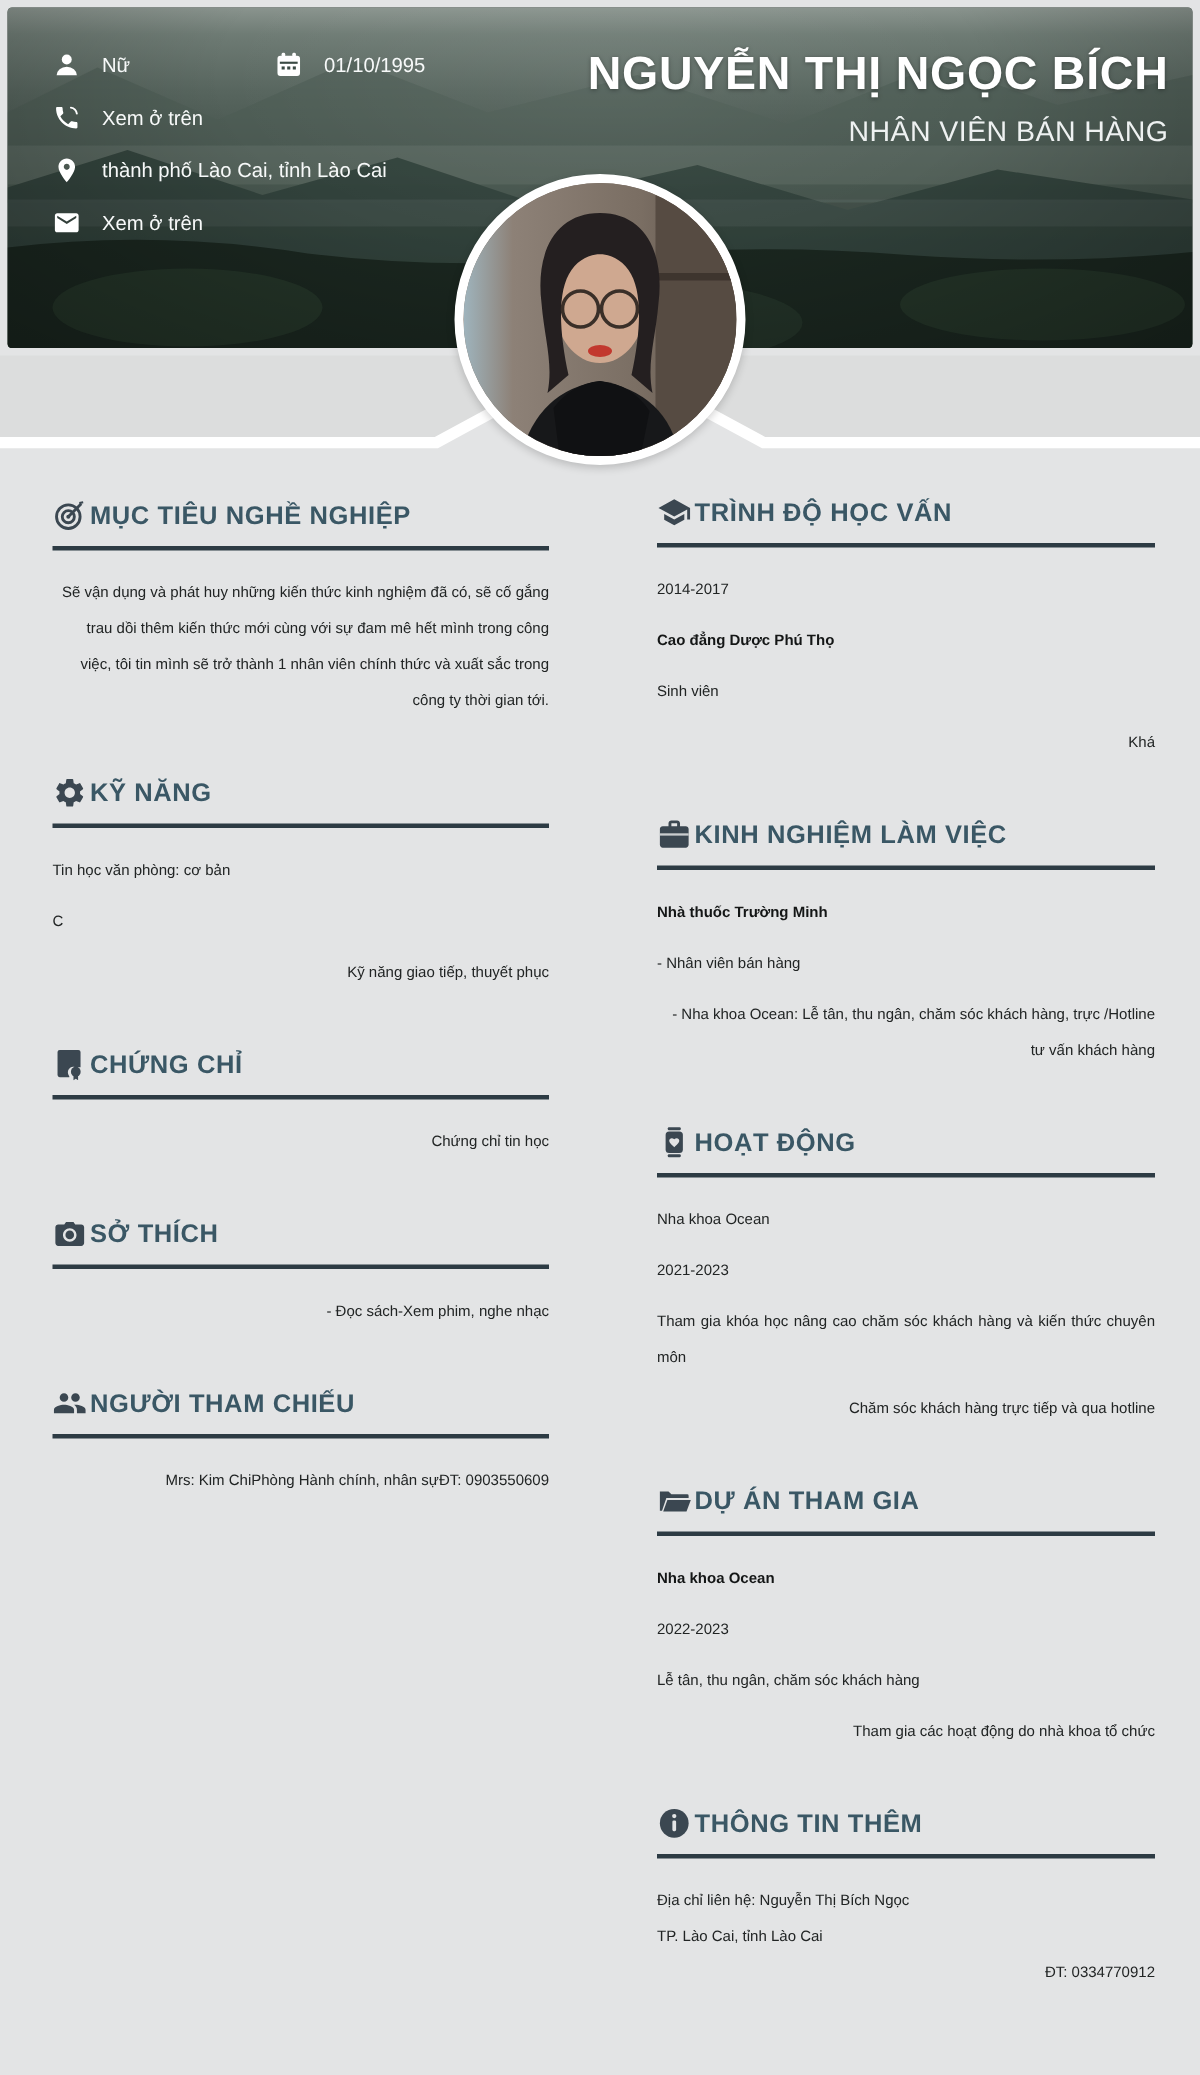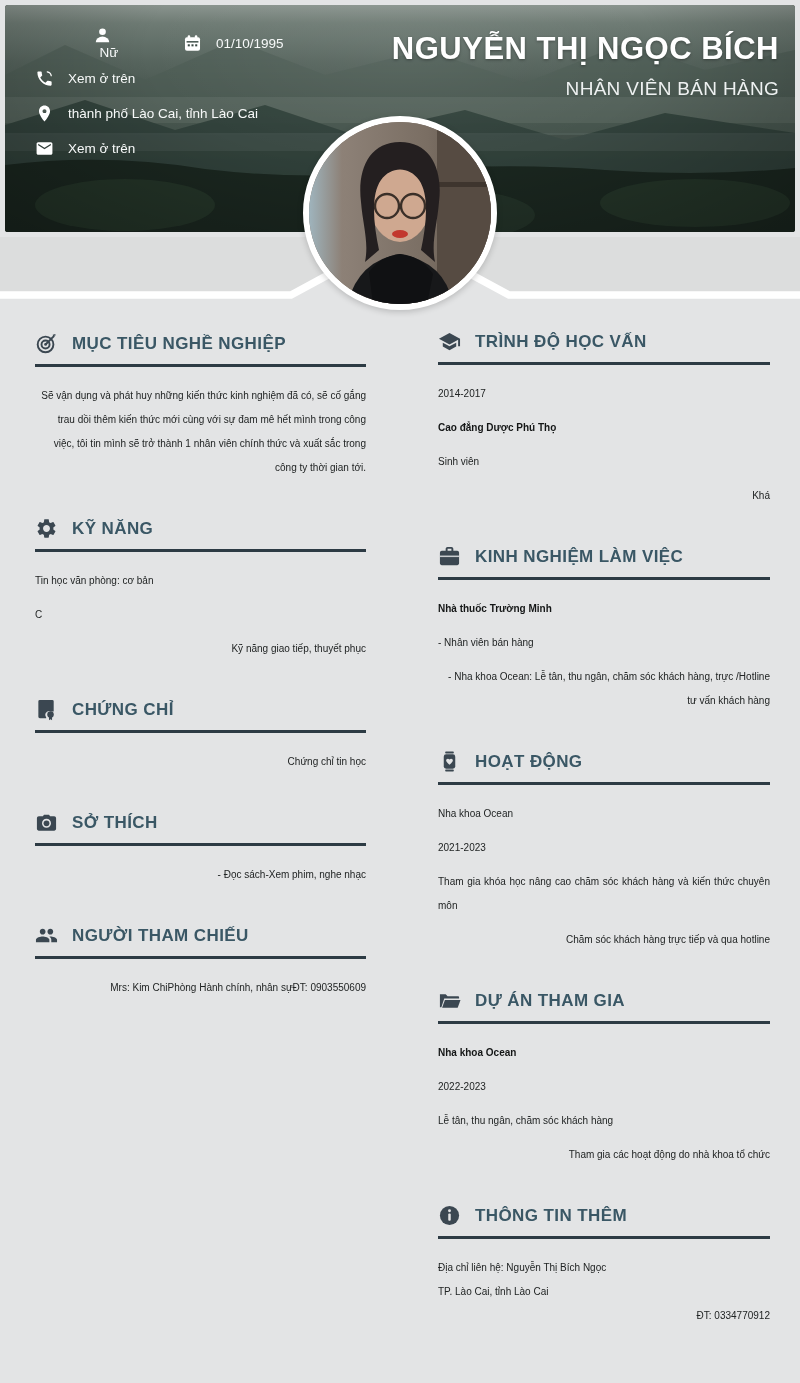--- a/index.html
+++ b/index.html
@@ -16,42 +16,42 @@
     border-radius:3px; overflow:hidden; background:#2a362f;
   }
   .header svg.bg { position:absolute; inset:0; width:100%; height:100%; }
   .header::after {
     content:""; position:absolute; inset:0;
     background:radial-gradient(ellipse at 50% 20%, rgba(255,255,255,0.06) 0%, rgba(0,0,0,0.0) 45%, rgba(0,0,0,0.28) 100%);
   }
   .contact { position:absolute; left:30px; top:28px; z-index:3; }
   .c-row { display:flex; align-items:center; height:20px; margin-bottom:15px; color:#f7f9f9; font-size:13.5px; }
   .c-cell { display:flex; align-items:center; }
-  .c-cell.first { width:148px;flex-direction:column; }
+  .c-cell.first { width:148px; }
   .c-ico { width:19px; height:19px; margin-right:14px; color:#ffffff; flex:0 0 auto; display:inline-flex; }
   .c-ico svg { width:100%; height:100%; }
   .name-block { position:absolute; right:16px; top:26px; text-align:right; z-index:3; }
   .name { color:#ffffff; font-size:31px; font-weight:bold; letter-spacing:0.5px; text-shadow:0 1px 3px rgba(0,0,0,0.35); }
   .job-title { color:#eef1f1; font-size:19px; margin-top:11px; letter-spacing:0.3px; }
   
   .band-svg { position:absolute; left:0; top:232px; width:800px; height:78px; z-index:1; }
   
   .photo {
     position:absolute; left:303px; top:116px; width:194px; height:194px;
     border-radius:50%; border:6px solid #ffffff; overflow:hidden; z-index:4;
     background:#7a6e63; box-shadow:0 2px 6px rgba(0,0,0,0.18);
   }
   .photo svg { width:100%; height:100%; display:block; }
   
   .col { position:absolute; z-index:2; }
   .col-left  { left:35px;  top:332px; width:331px; }
   .col-right { left:438px; top:330px; width:332px; }
   section { margin-bottom:37px; }
   .sec-head {
-    display:flex; align-items:center; gap:14px;
+    display:flex; align-items:center; gap:2px;
     padding-bottom:9px; border-bottom:3px solid #2d3b44; margin-bottom:17px;
   }
   .sec-ico { width:23px; height:23px; color:#3b4751; flex:0 0 auto; display:inline-flex; }
   .sec-ico svg { width:100%; height:100%; }
   .sec-head h2 { font-size:17px; font-weight:bold; color:#3a5765; letter-spacing:0.4px; }
   .item { font-size:10px; line-height:24px; margin-bottom:10px; color:#212424; }
   .item:last-child { margin-bottom:0;text-align:right; }
   .bold { font-weight:bold; color:#141616; }
   .justify { text-align:justify; }
   .tight .item { margin-bottom:0; }

